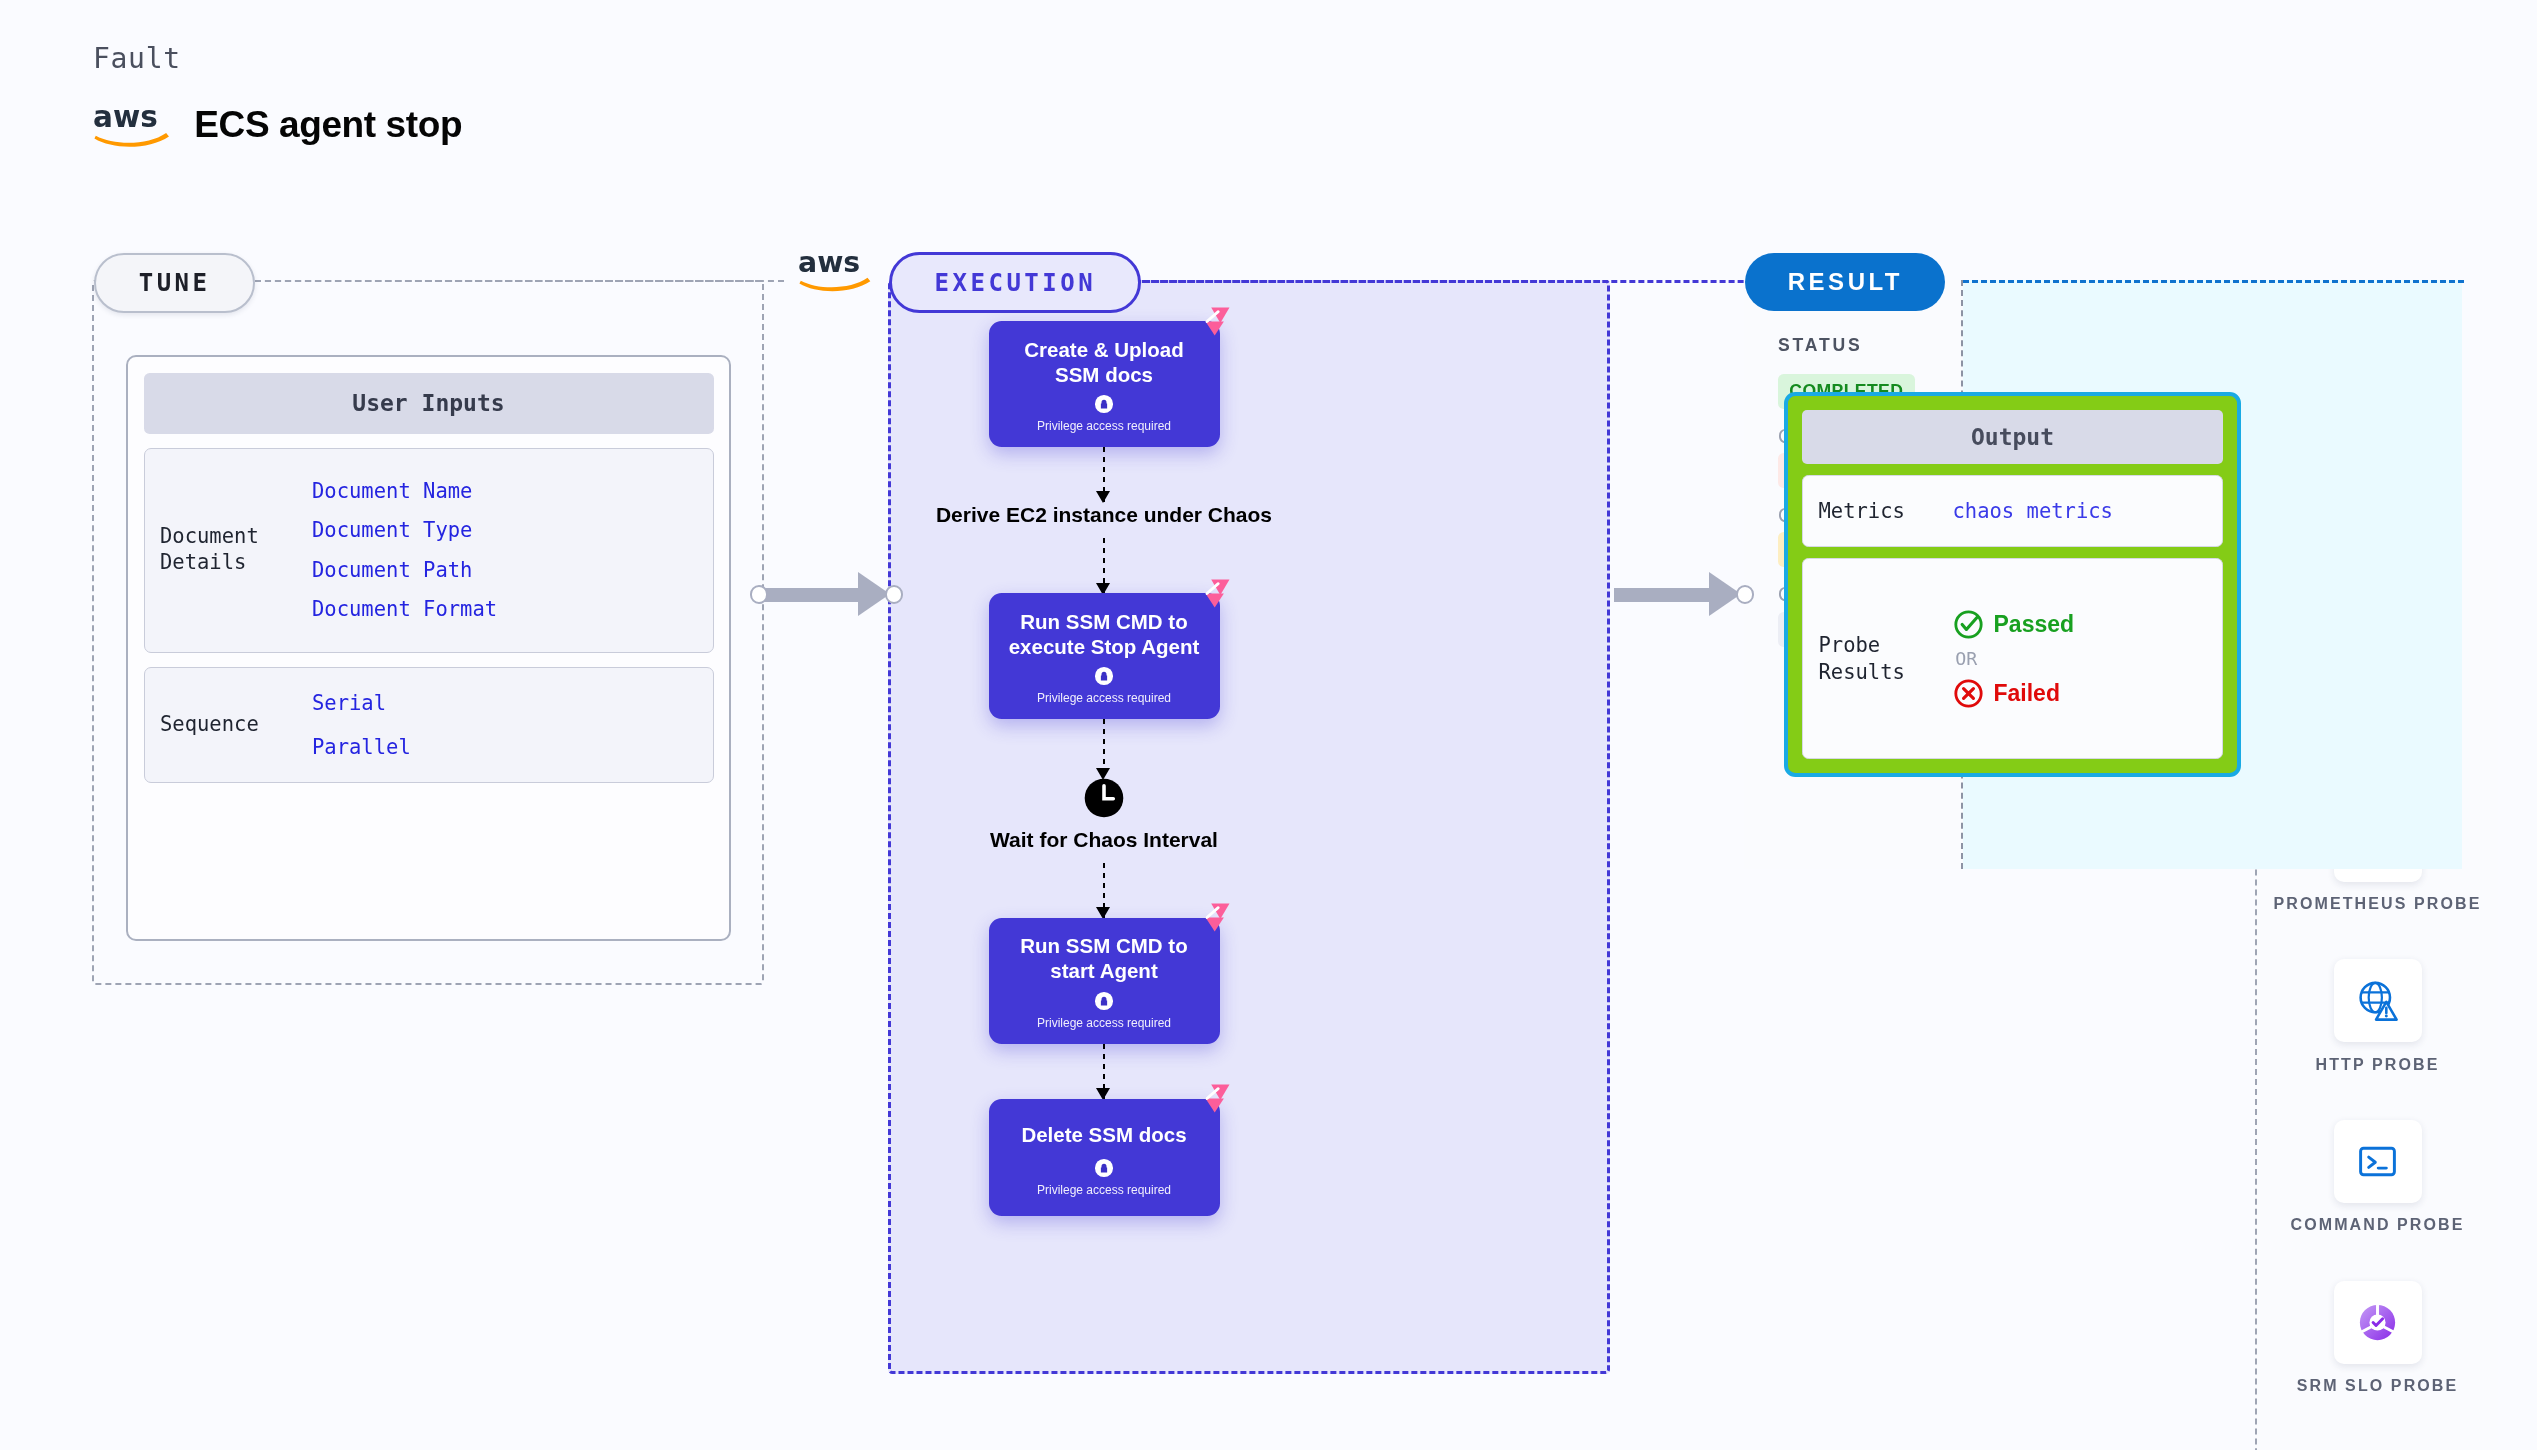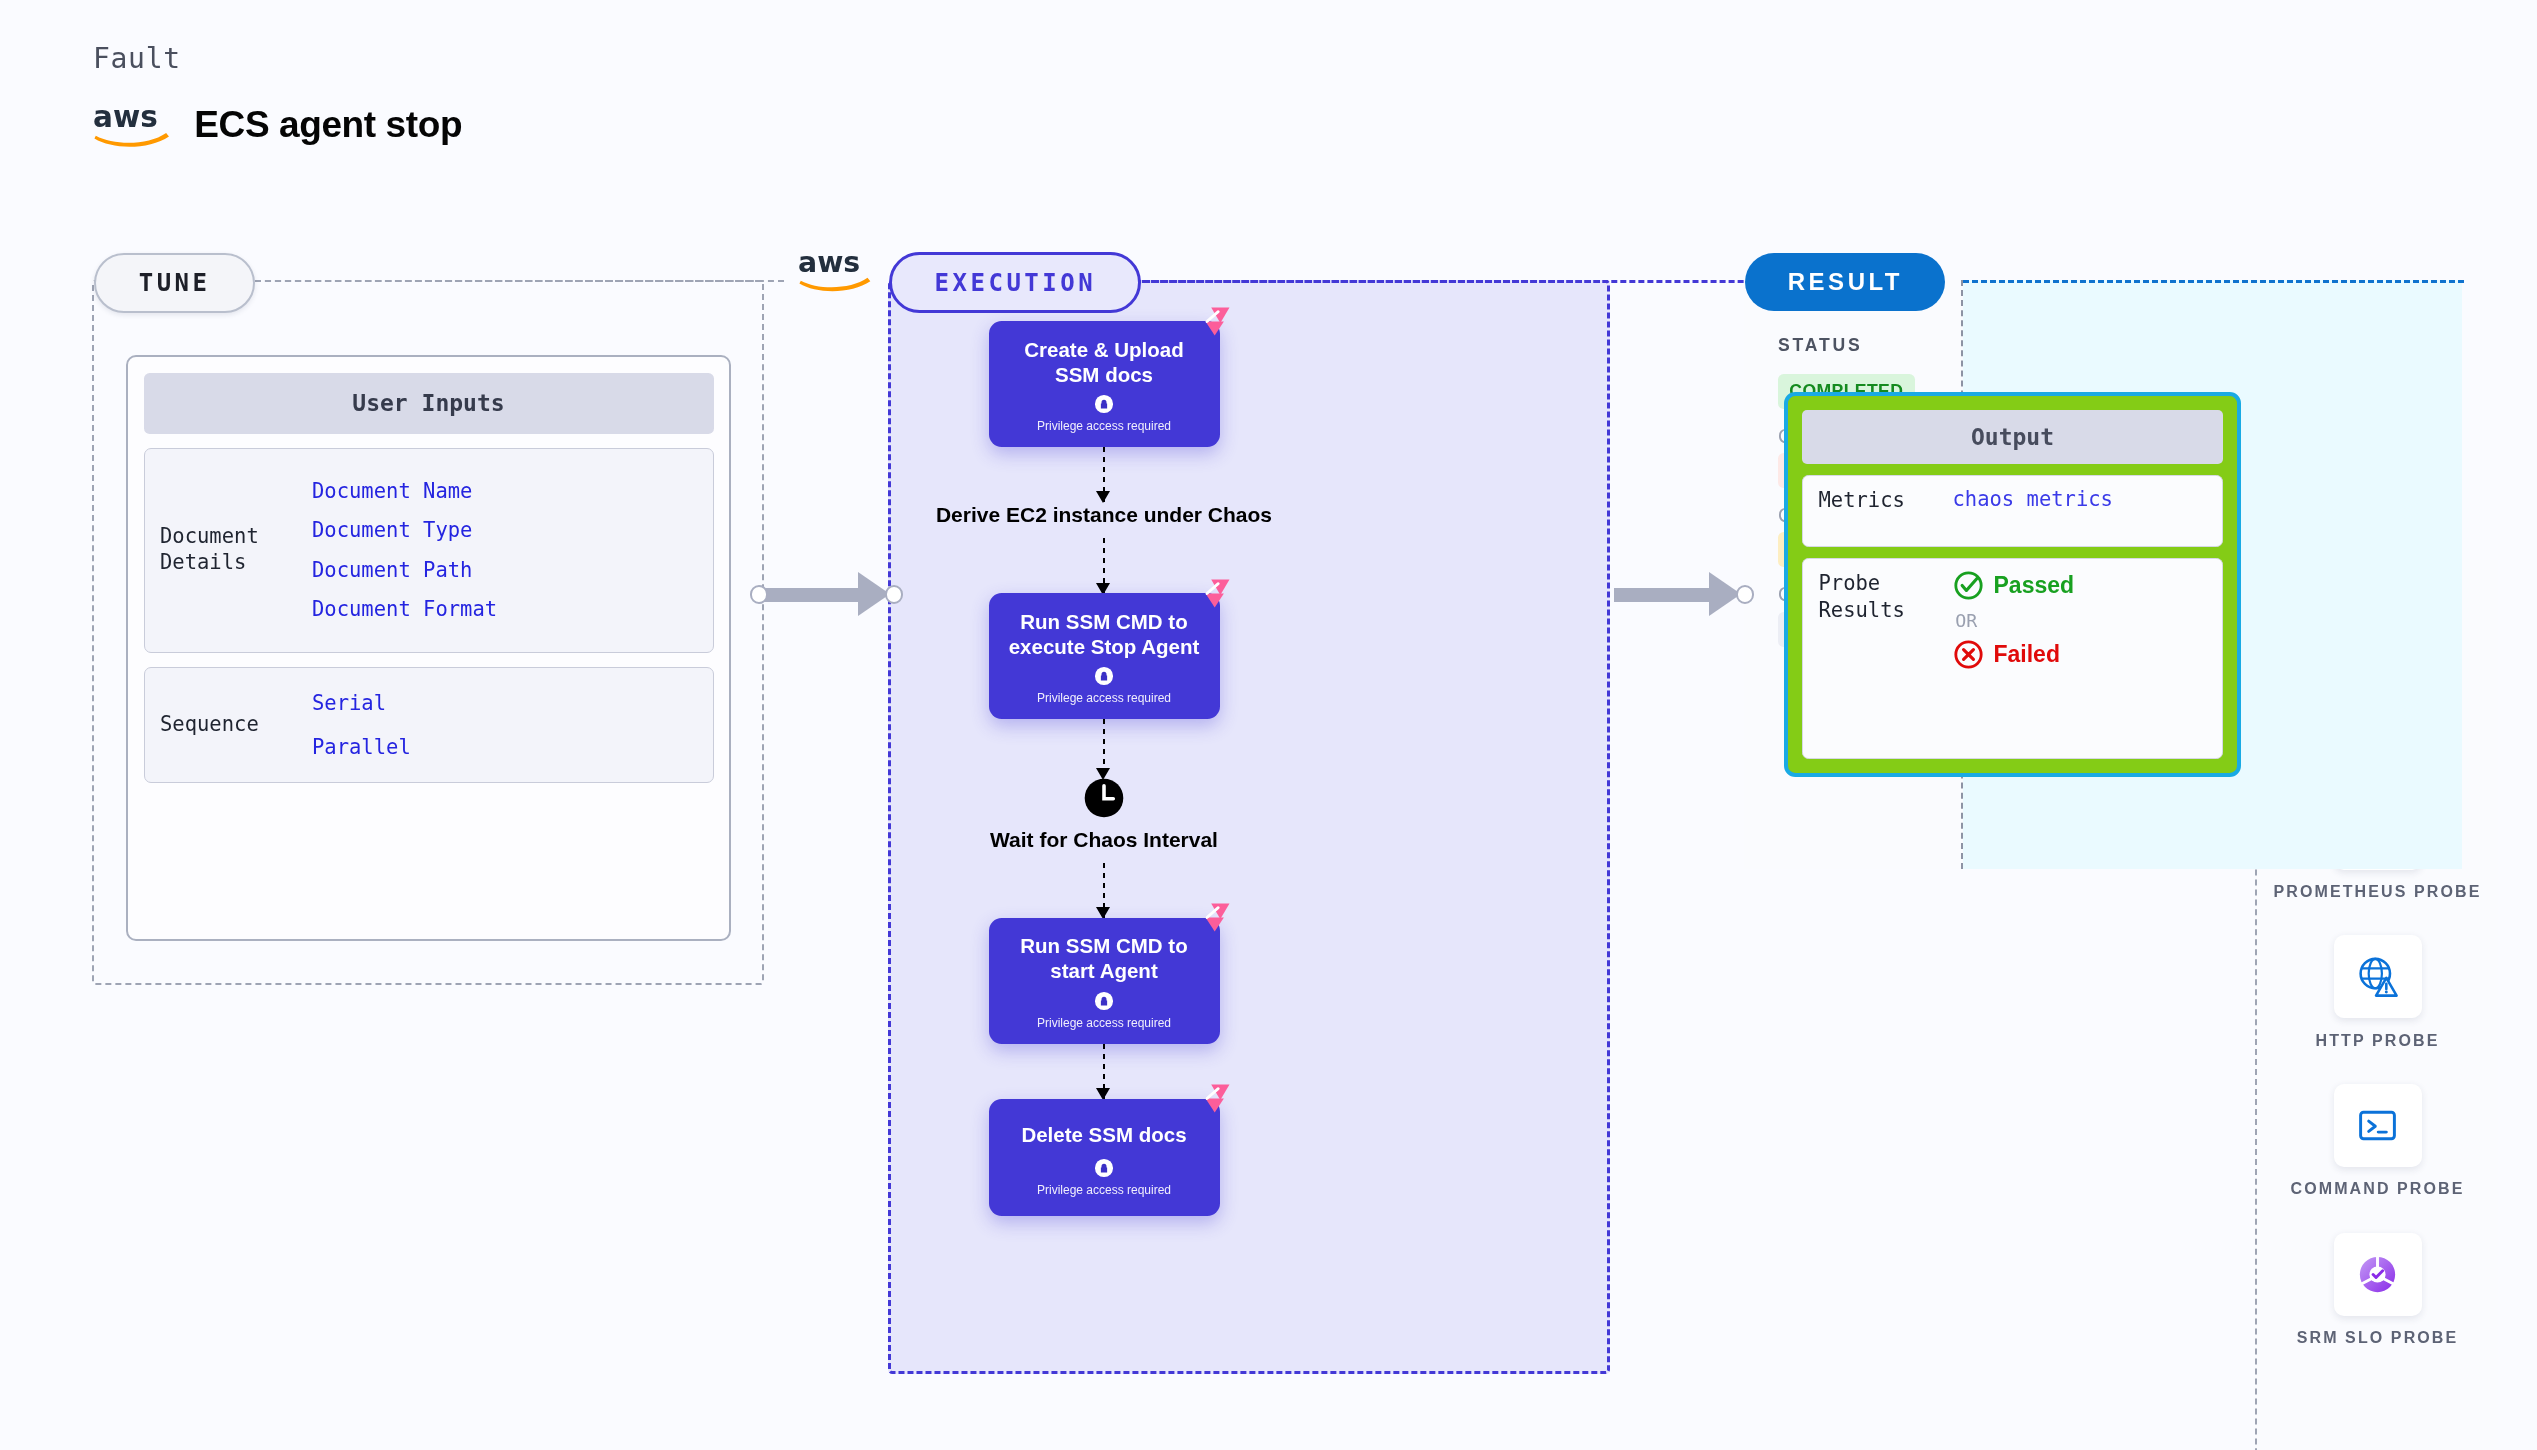--- a/index.html
+++ b/index.html
@@ -186,21 +186,21 @@
     position: absolute; left: 1367px; top: 280px; width: 243px; height: 1094px;
     border-left: 2.1px dashed #9ea4b4;
     background: #fafbfe;
   }
   #probes-label {
     position: absolute; left: 22.6px; top: 23px;
     font-size: 17.6px; font-weight: bold; letter-spacing: 2.8px; color: #5d6375;
   }
   #probes-list {
     position: absolute; left: 0; top: 78px; width: 100%;
-    display: flex; flex-direction: column; align-items: center; gap: 32px;
+    display: flex; flex-direction: column; align-items: center; gap: 44px;
   }
   .probe-item { display: flex; flex-direction: column; align-items: center; width: 100%; }
   .probe-icon-box {
     width: 88px; height: 83px; background: #ffffff; border-radius: 10px;
     display: flex; align-items: center; justify-content: center;
     box-shadow: 0 2.1px 7px rgba(40,50,90,0.10);
   }
   .probe-label {
     margin-top: 11.3px; text-align: center;
     font-size: 16px; font-weight: bold; letter-spacing: 2.1px; color: #5d6375; line-height: 1.4;
@@ -249,21 +249,21 @@
     display: flex; flex-direction: column; gap: 11.3px;
   }
   #output-header {
     height: 55px; background: #d8dae8; border-radius: 5px;
     display: flex; align-items: center; justify-content: center;
     font-family: "DejaVu Sans Mono", monospace;
     font-size: 23px; font-weight: bold; color: #474c5d;
   }
   .output-row {
     background: #fbfcfe; border: 1.4px solid #d6d9e4; border-radius: 6.4px;
-    display: flex; align-items: flex-start; padding: 11.3px 0 11.3px 15.5px;
+    display: flex; align-items: center; padding: 11.3px 0 11.3px 15.5px;
   }
   .output-row-label {
     width: 134px; flex: none;
     font-family: "DejaVu Sans Mono", monospace;
     font-size: 20.5px; color: #1f2430; line-height: 1.3;
   }
   #metrics-row { height: 73px; }
   #probe-results-row { height: 205px; }
   #metrics-value {
     font-family: "DejaVu Sans Mono", monospace; font-size: 20.5px; color: #3a3ae8;

